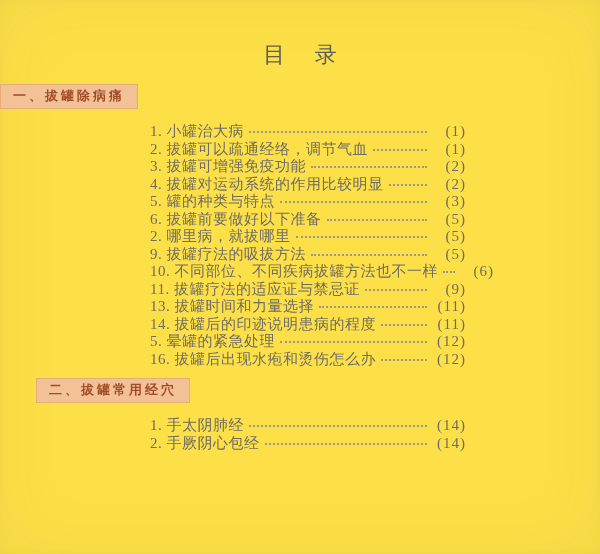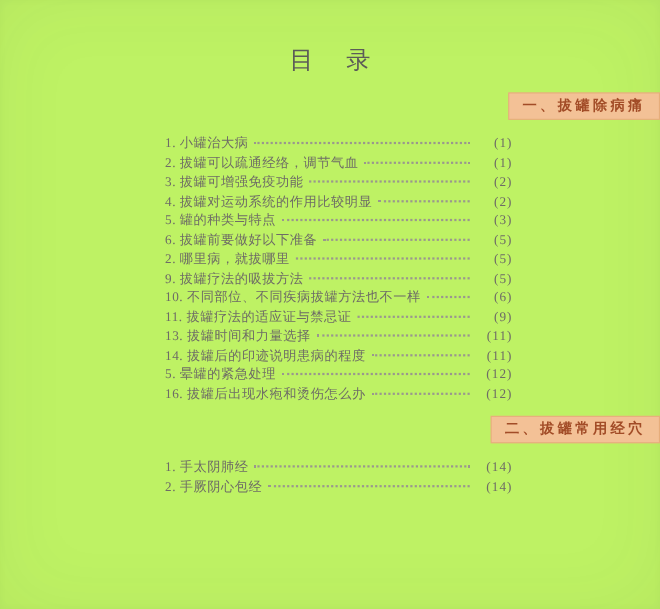--- a/index.html
+++ b/index.html
@@ -5,34 +5,34 @@
   html, body { margin: 0; padding: 0; }
   body {
     width: 600px; height: 554px;
     background: #f4f4f2;
     font-family: "Liberation Serif", "DejaVu Serif", serif;
     overflow: hidden;
   }
   .page {
     position: relative;
     width: 600px; height: 554px;
-    background: #bef264;
+    background: #fde047;
     box-shadow: inset 0 0 70px rgba(70,65,55,0.06), inset 0 0 8px rgba(0,0,0,0.03);
   }
   .title {
     margin: 0; padding-top: 40px;
     text-align: center;
     font-size: 22px;
     font-weight: normal;
     letter-spacing: 12px;
     color: var(--title-text, #5c5c58);
     text-indent: 12px; 
   }
   .badge-wrap {
-    text-align: right;
+    text-align: left;
     margin-top: 14px;
   }
   .badge {
     display: inline-block;
     background: var(--badge-bg, #f3c196);
     color: var(--badge-text, #a24c27);
     border: 1px solid rgba(214,148,90,0.45);
     font-size: 13px;
     font-weight: bold;
     letter-spacing: 3px;
@@ -40,24 +40,23 @@
     font-family: "Liberation Sans", "DejaVu Sans", sans-serif;
   }
   .toc-list {
     width: 316px;
     margin: 13px 0 0 150px;
   }
   .toc-row {
     display: flex;
     align-items: baseline;
     height: 17.5px;
-    font-size: 12px;
+    font-size: 15px;
     color: var(--text, #6e6c66);
     white-space: nowrap;
-    justify-content: center;
   }
   .entry-label { flex: 0 0 auto; letter-spacing: 0.5px; }
   .leader {
     flex: 1 1 auto;
     border-bottom: 2px dotted #9a978e;
     margin: 0 5px;
     transform: translateY(-3px);
     min-width: 12px;
   }
   .entry-page {

